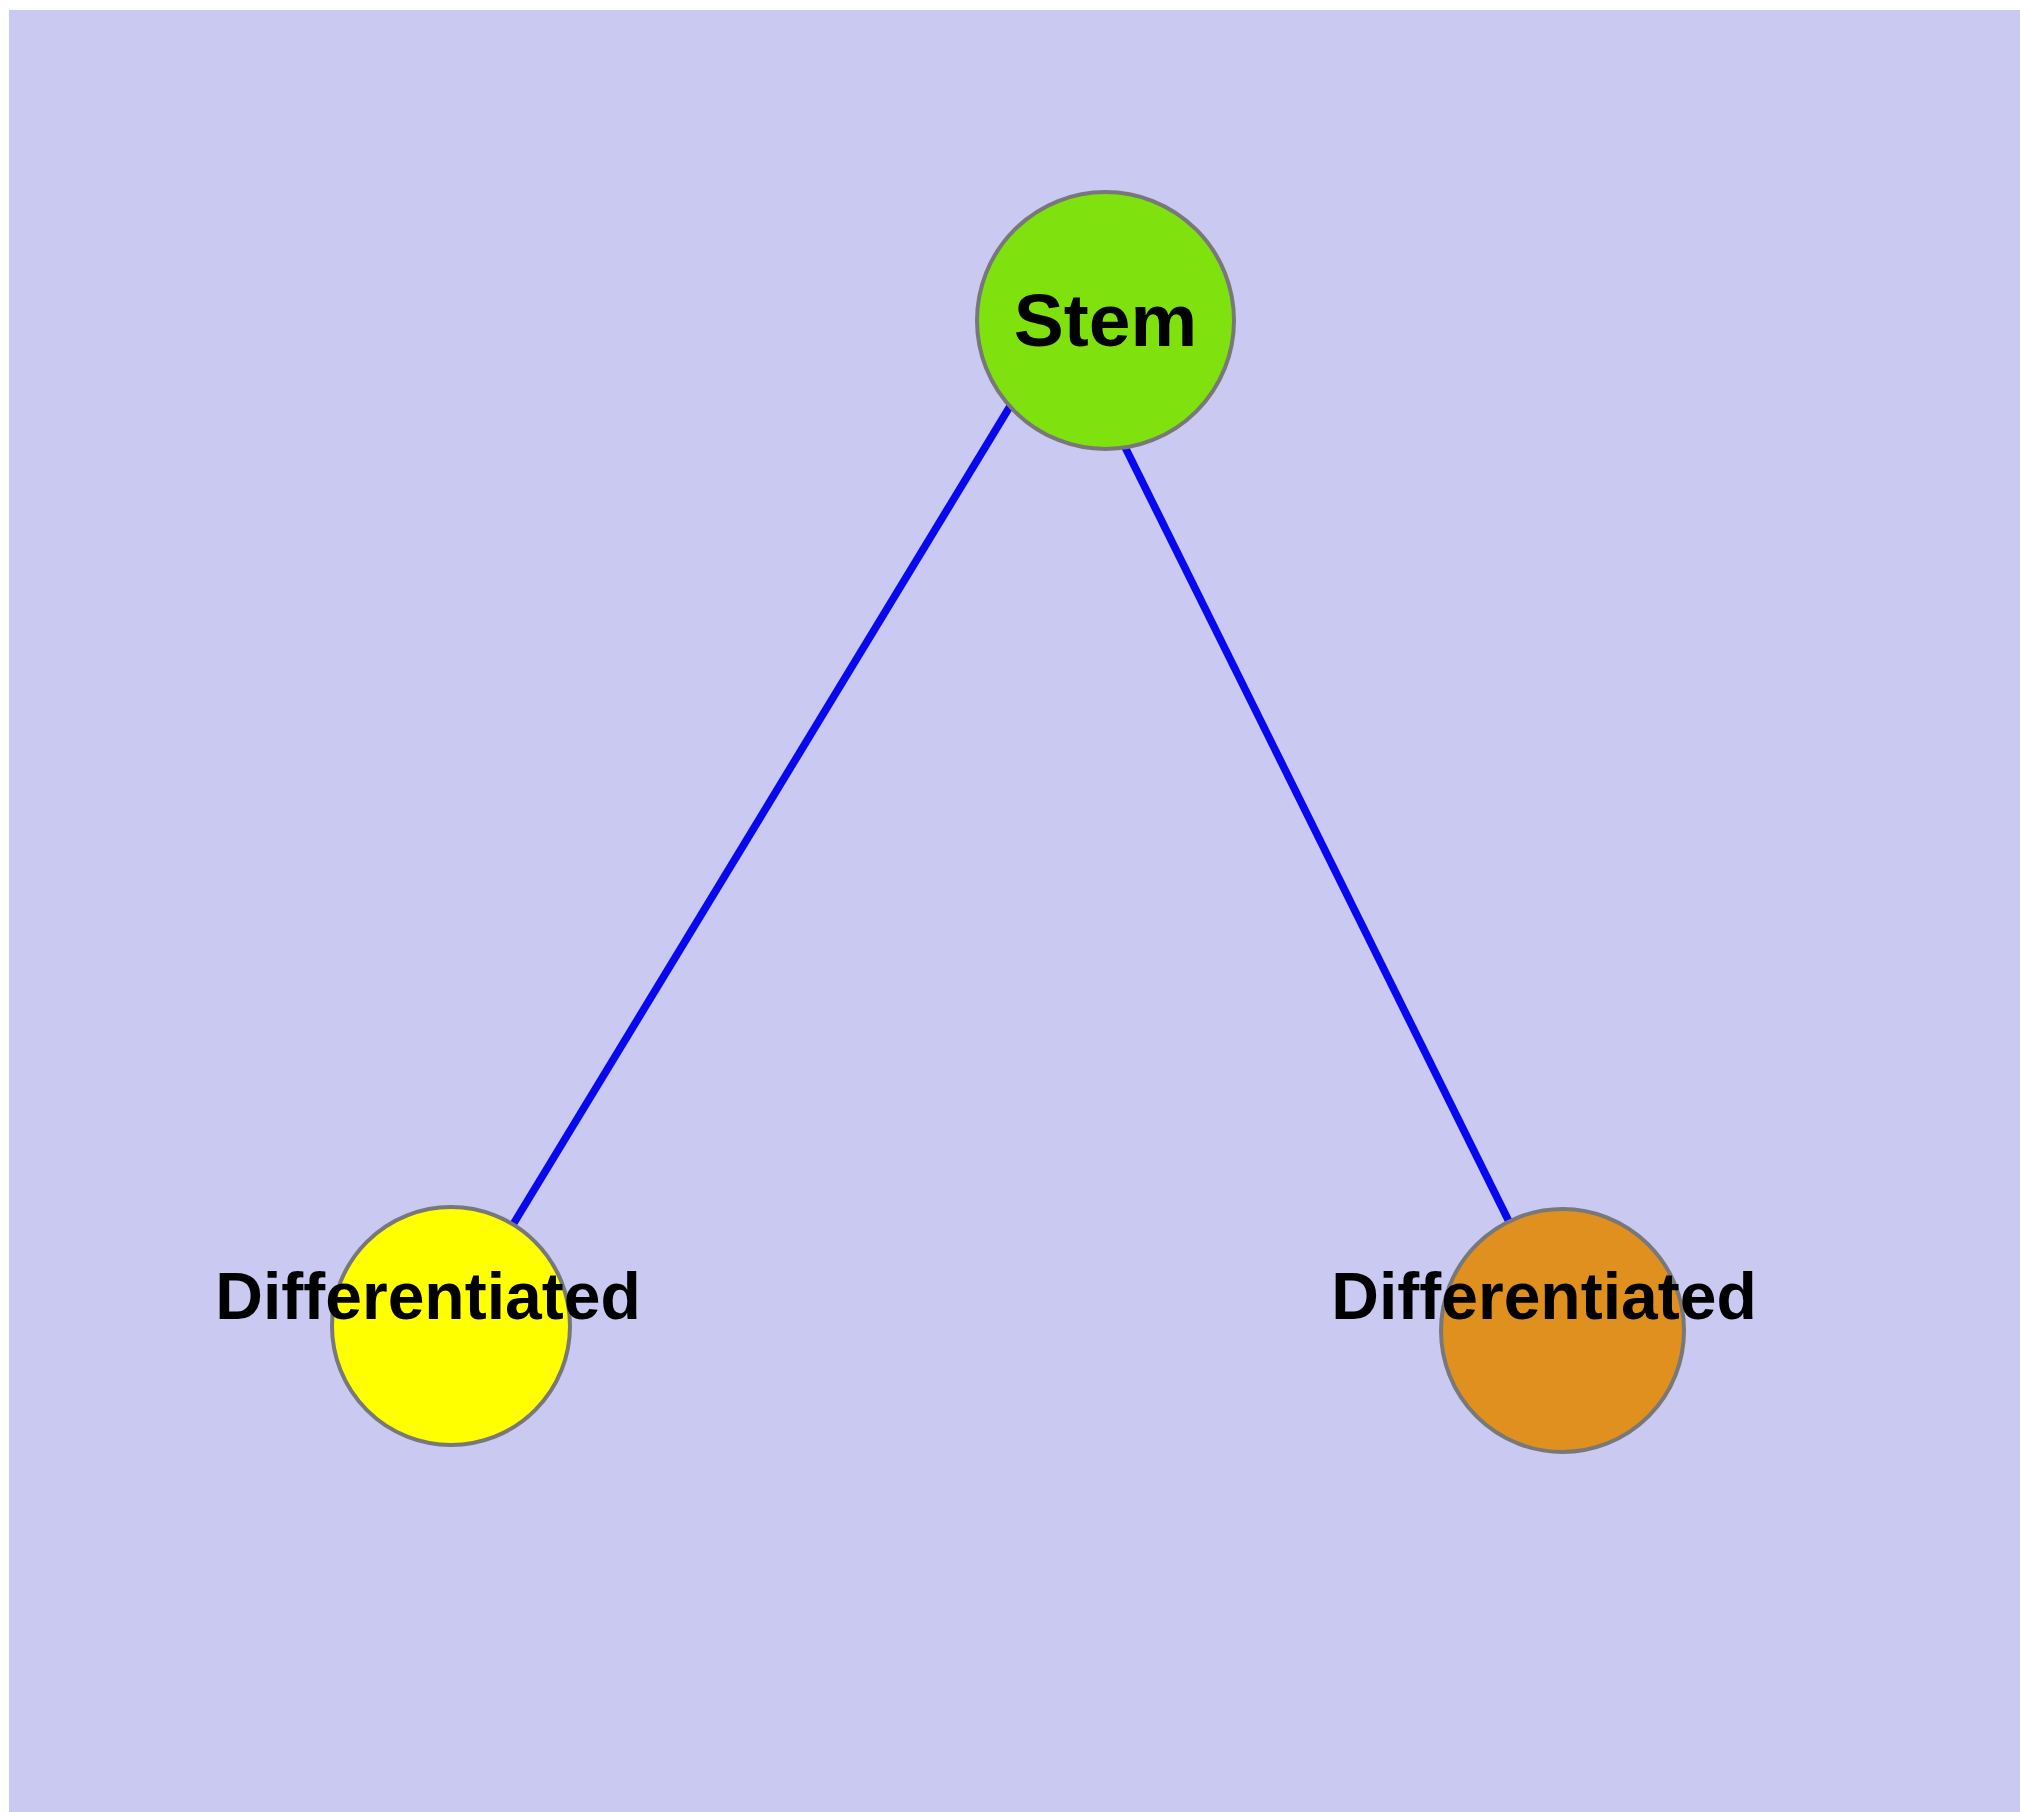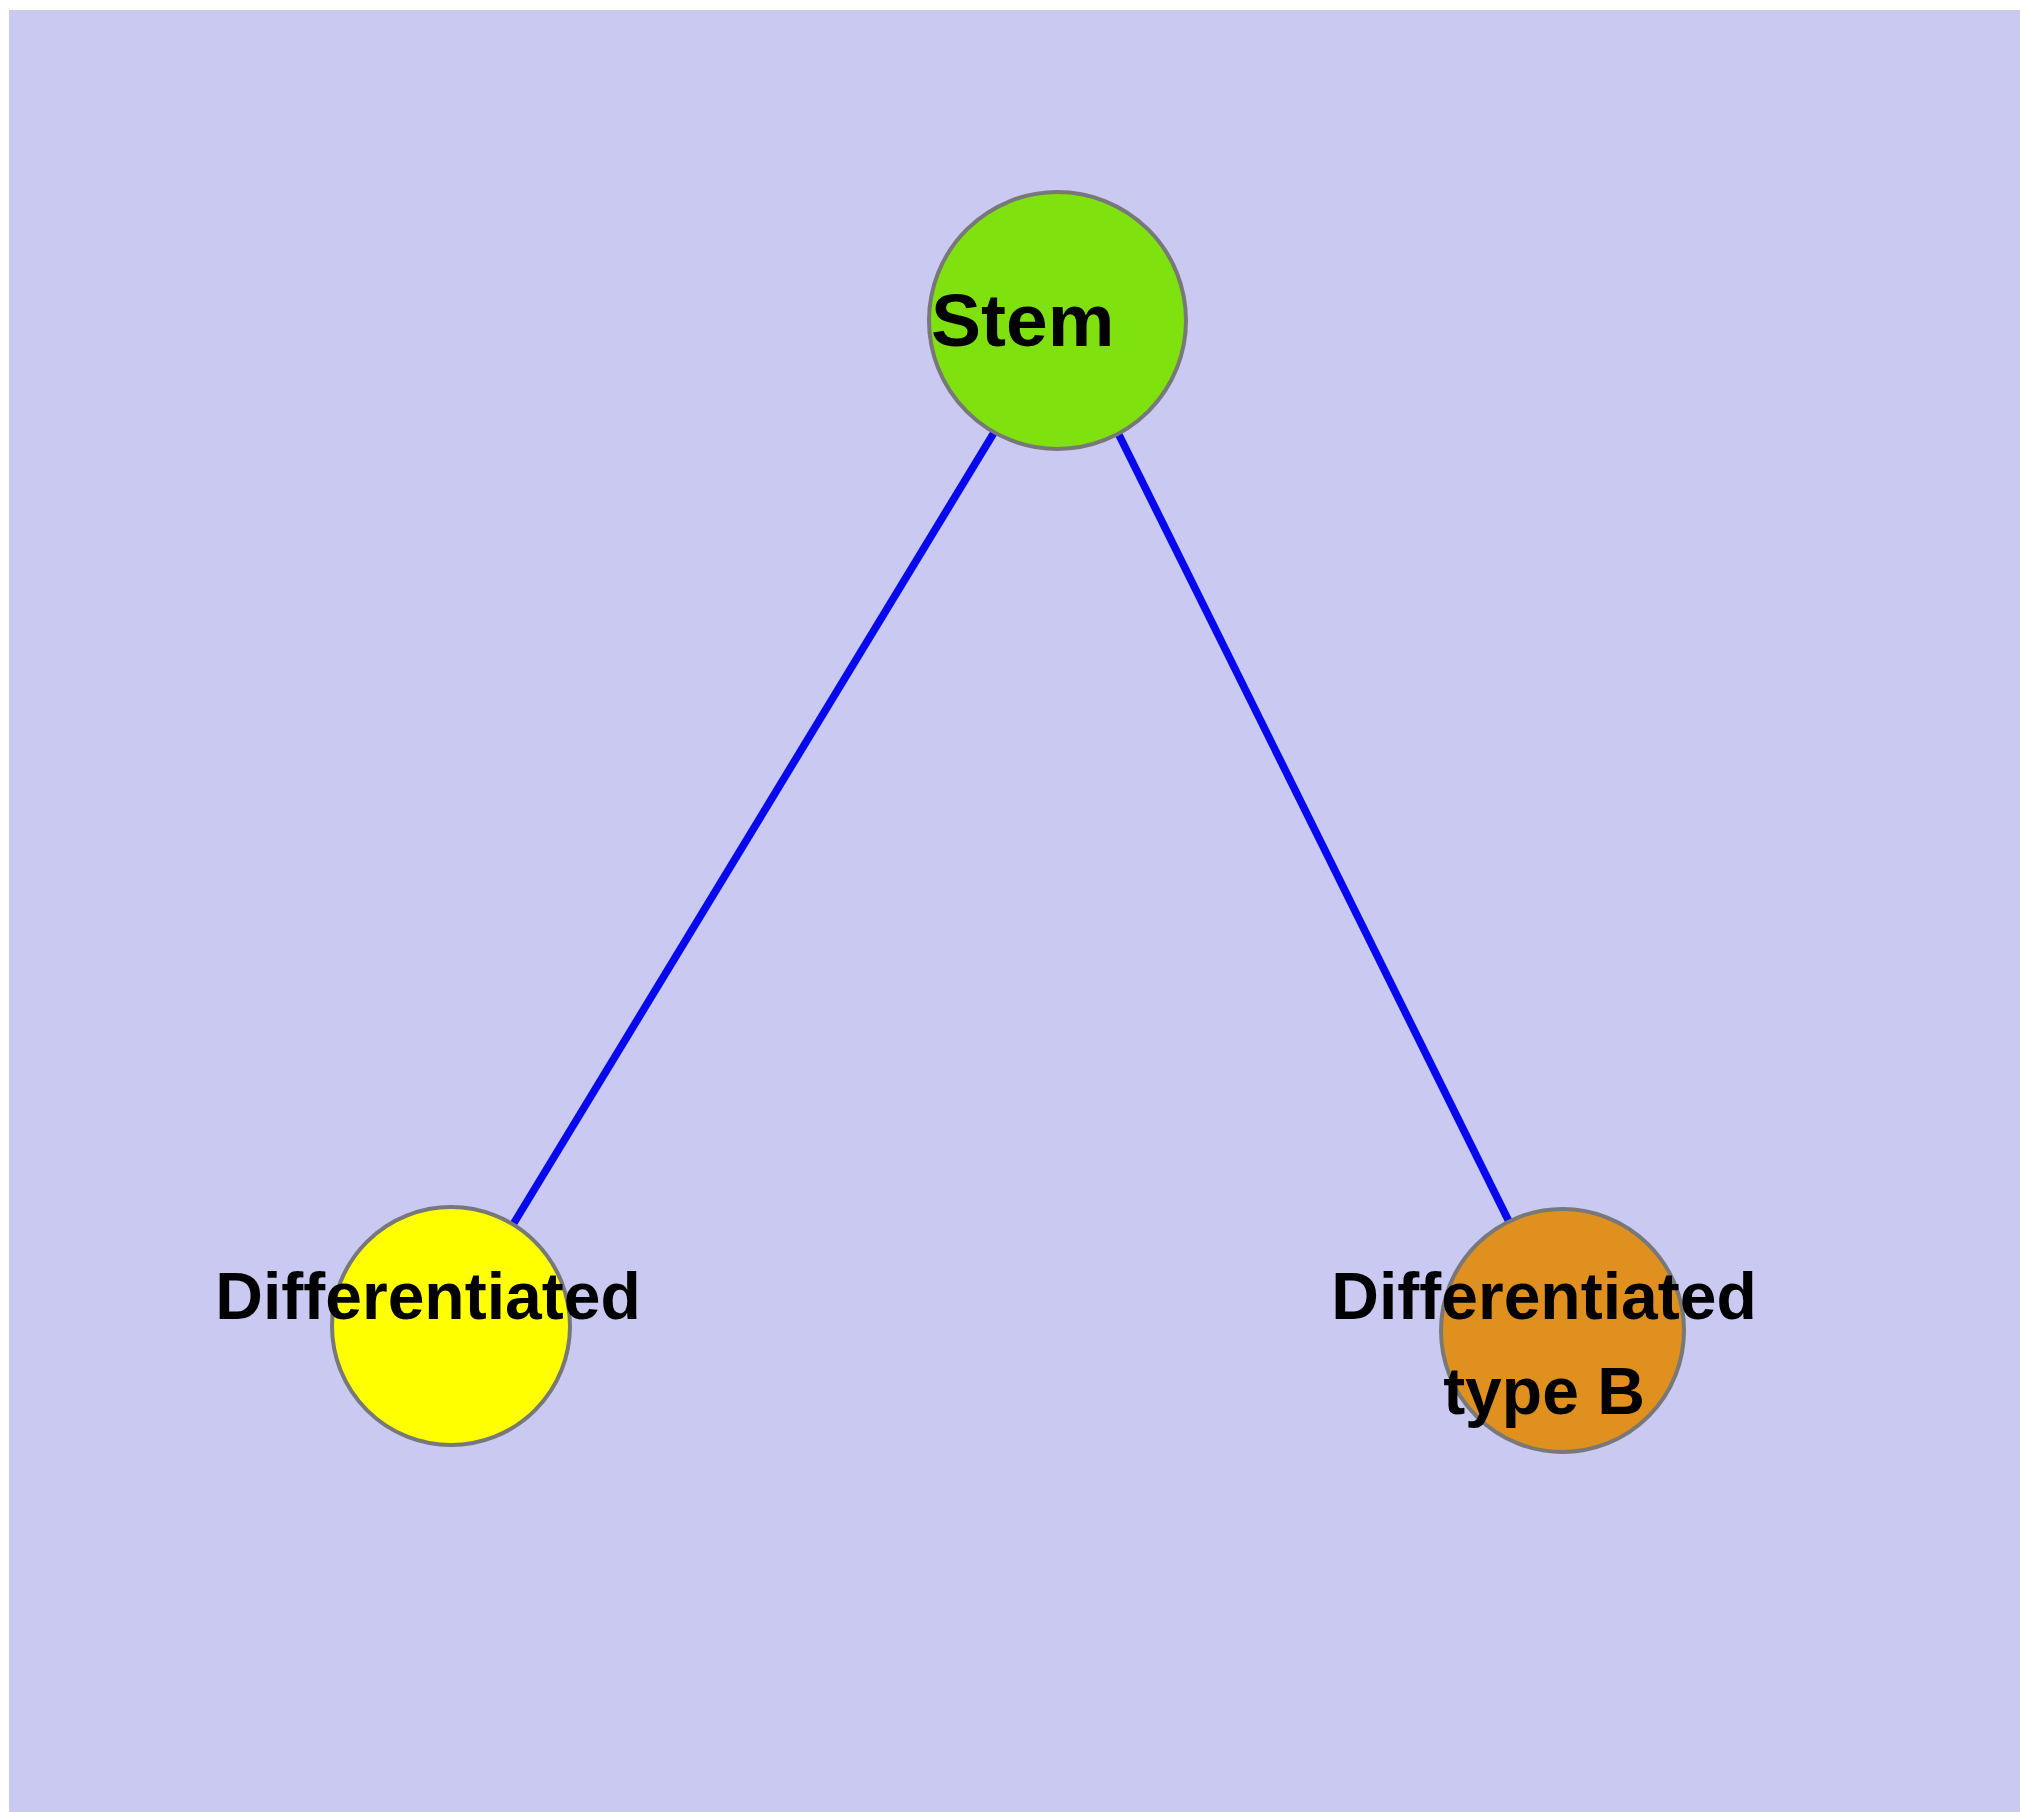--- a/index.html
+++ b/index.html
@@ -31,26 +31,27 @@
     z-index: 1;
   }
   .node {
     position: absolute;
     border-radius: 50%;
     border: 4.2px solid #787878;
     box-sizing: border-box;
     z-index: 2;
   }
   .node-stem {
-    left: 927px;
+    left: 975px;
     top: 190px;
     width: 261px;
     height: 261px;
     display: flex;
     align-items: center;
+    justify-content: center;
   }
   .node-a {
     left: 330px;
     top: 1205px;
     width: 242px;
     height: 242px;
   }
   .node-b {
     left: 1439px;
     top: 1207px;
@@ -105,17 +106,16 @@
   <div class="node node-a" style="background-color: rgb(255, 255, 0);"></div>
 
   <div class="node node-b" style="background-color: rgb(224, 144, 31);"></div>
 
   <div class="node-label two-line-label label-a">
     <span class="label-line">Differentiated</span>
   </div>
 
   <div class="node-label two-line-label label-b">
     <span class="label-line">Differentiated</span>
-    <span class="label-line">type B</span>
   </div>
 
 </div>
 
 
 </body></html>

